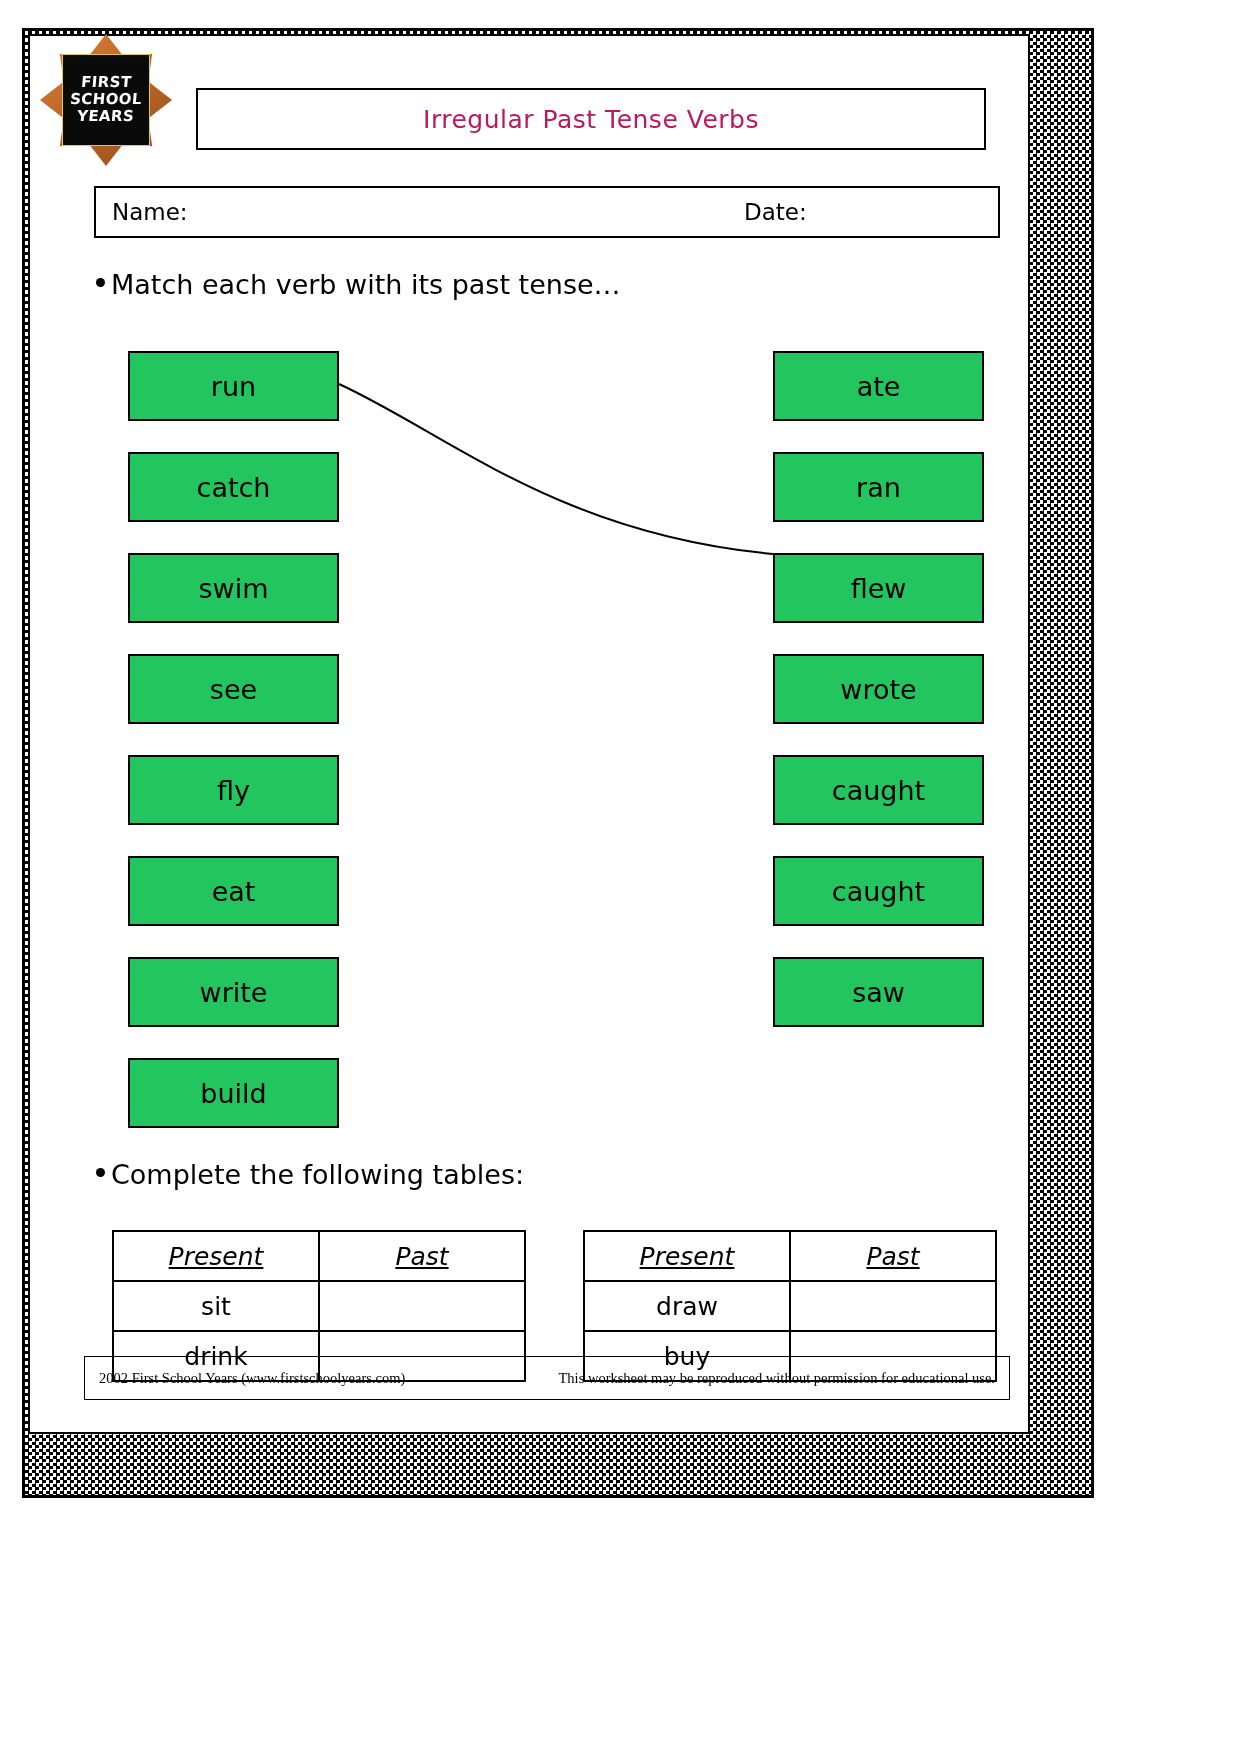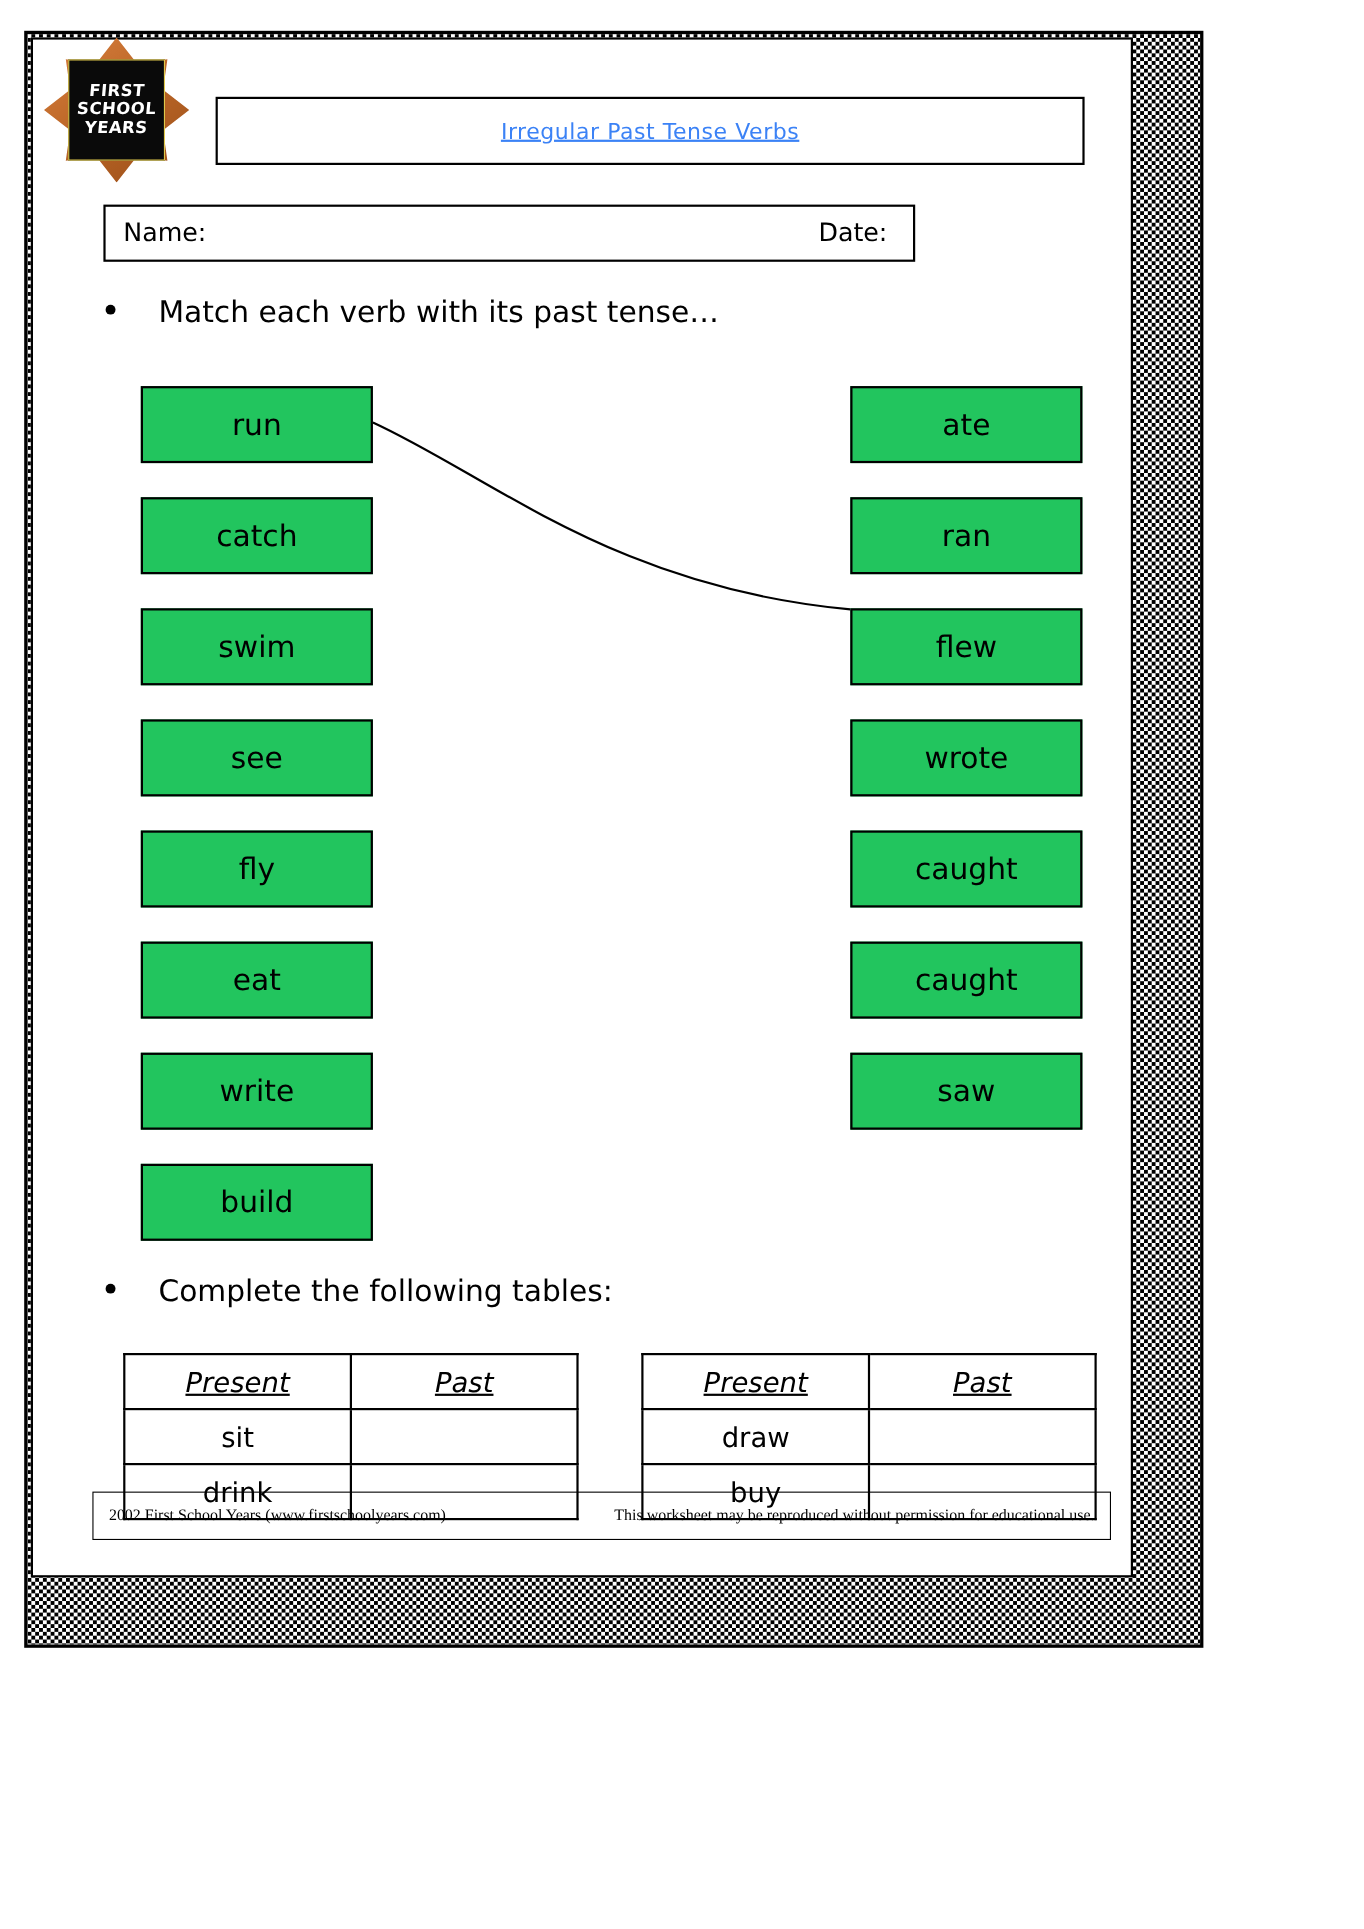--- a/index.html
+++ b/index.html
@@ -103,52 +103,51 @@
     left: 168px;
     top: 54px;
     width: 790px;
     height: 62px;
     border: 2px solid #000;
     display: flex;
     align-items: center;
     justify-content: center;
   }
   .title-box .title-text {
-    font-size: 20px;
+    font-size: 25px;
     letter-spacing: .5px;
-    color: #3b82f6;
-    text-decoration: underline;
+    color: #be185d;
   }
 
   .namedate-box {
     position: absolute;
     left: 66px;
     top: 152px;
-    width: 738px;
+    width: 906px;
     height: 52px;
     border: 2px solid #000;
     display: flex;
     align-items: center;
   }
   .namedate-box .nd-name {
     position: absolute;
     left: 16px;
     font-size: 23px;
   }
   .namedate-box .nd-date {
     position: absolute;
     left: 648px;
     font-size: 23px;
   }
 
   .bullet-line {
     position: absolute;
     display: flex;
     align-items: baseline;
-    gap: 39px;
+    gap: 6px;
     font-size: 27px;
     color: #000;
   }
   .bullet-line .dot {
     display: inline-block;
     width: 9px;
     height: 9px;
     border-radius: 50%;
     background: #000;
     position: relative;

